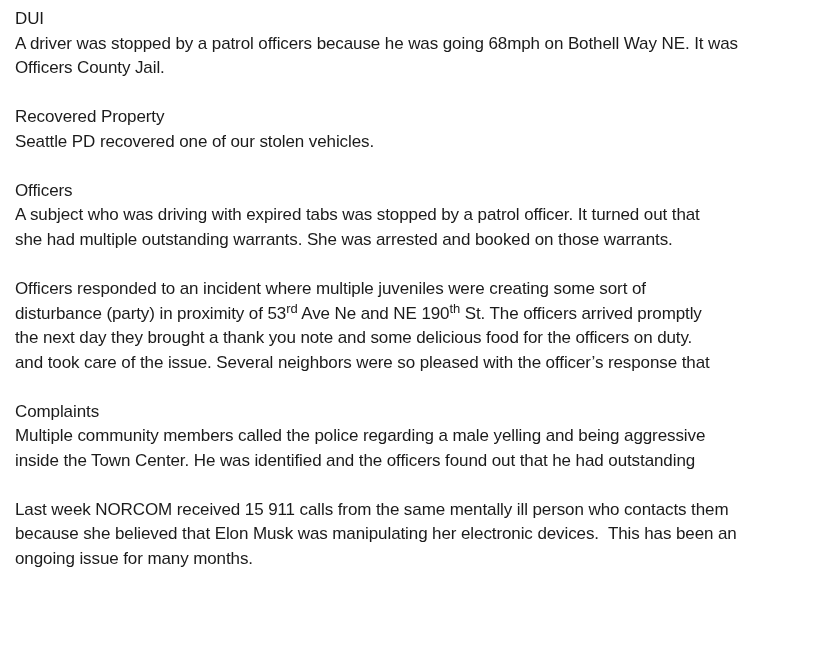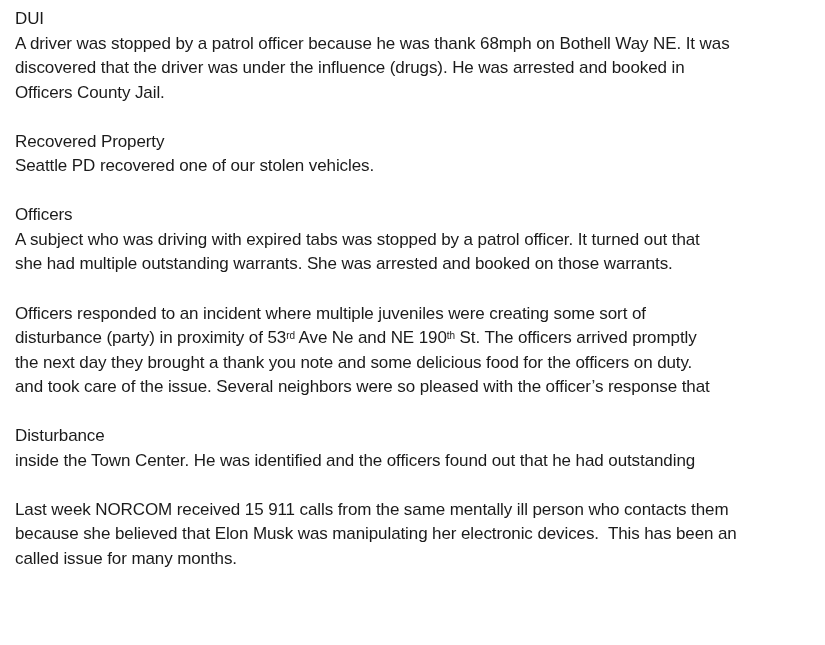--- a/index.html
+++ b/index.html
@@ -28,36 +28,35 @@
   .heading {
     font-weight: normal;
     line-height: 24.55px;
     white-space: pre;
   }
   .line {
     line-height: 24.55px;
     white-space: pre;
   }
   sup {
-    font-size: 10px;
+    font-size: 13px;
     line-height: 0;
     vertical-align: baseline;
     position: relative;
     top: -0.42em;
   }
 </style>
 </head>
 <body>
 
 <div id="doc-root">
   <section class="section">
     <div class="heading">DUI</div>
     <div class="para">
-        <div class="line">A driver was stopped by a patrol officer because he was thank 68mph on Bothell Way NE. It was</div>
-        <div class="line">discovered that the driver was under the influence (drugs). He was arrested and booked in</div>
+        <div class="line">A driver was stopped by a patrol officers because he was going 68mph on Bothell Way NE. It was</div>
         <div class="line">Officers County Jail.</div>
       </div>
   </section>
 
   <section class="section">
     <div class="heading">Recovered Property</div>
     <div class="para">
         <div class="line">Seattle PD recovered one of our stolen vehicles.</div>
       </div>
   </section>
@@ -73,27 +72,28 @@
   <section class="section">
     <div class="para">
         <div class="line">Officers responded to an incident where multiple juveniles were creating some sort of</div>
         <div class="line">disturbance (party) in proximity of 53<sup>rd</sup> Ave Ne and NE 190<sup>th</sup> St. The officers arrived promptly</div>
         <div class="line">the next day they brought a thank you note and some delicious food for the officers on duty.</div>
         <div class="line">and took care of the issue. Several neighbors were so pleased with the officer’s response that</div>
       </div>
   </section>
 
   <section class="section">
-    <div class="heading">Disturbance</div>
+    <div class="heading">Complaints</div>
     <div class="para">
+        <div class="line">Multiple community members called the police regarding a male yelling and being aggressive</div>
         <div class="line">inside the Town Center. He was identified and the officers found out that he had outstanding</div>
       </div>
   </section>
 
   <section class="section">
 
     <div class="para">
         <div class="line">Last week NORCOM received 15 911 calls from the same mentally ill person who contacts them</div>
         <div class="line">because she believed that Elon Musk was manipulating her electronic devices.  This has been an</div>
-        <div class="line">called issue for many months.</div>
+        <div class="line">ongoing issue for many months.</div>
       </div>
   </section>
 </div>
 
 </body></html>

